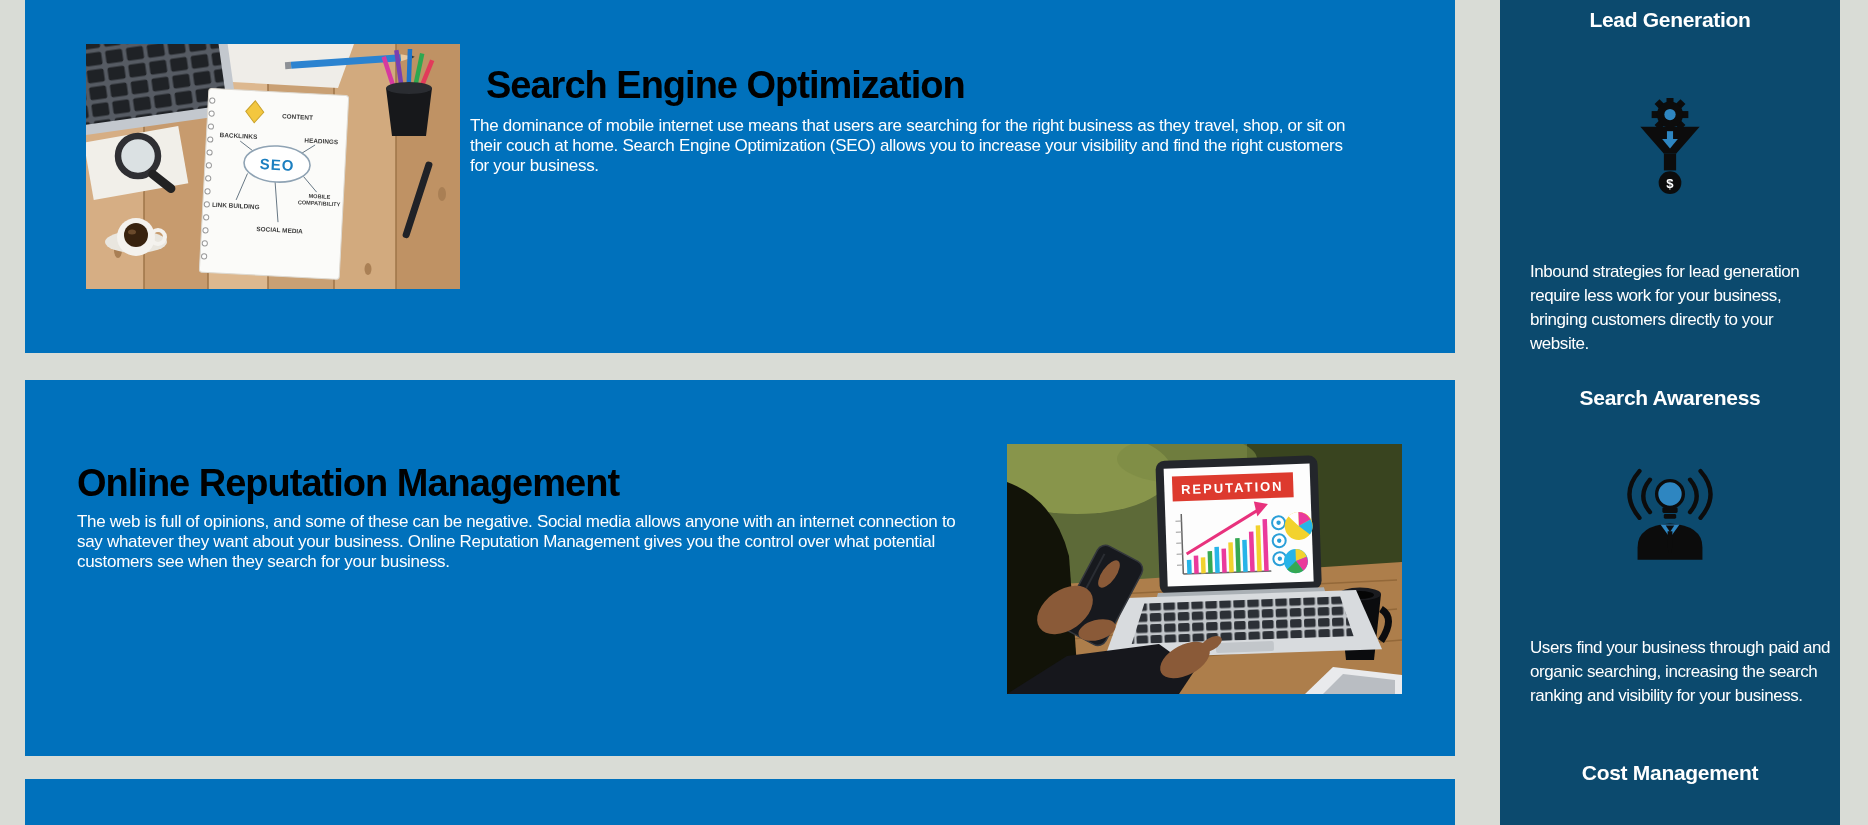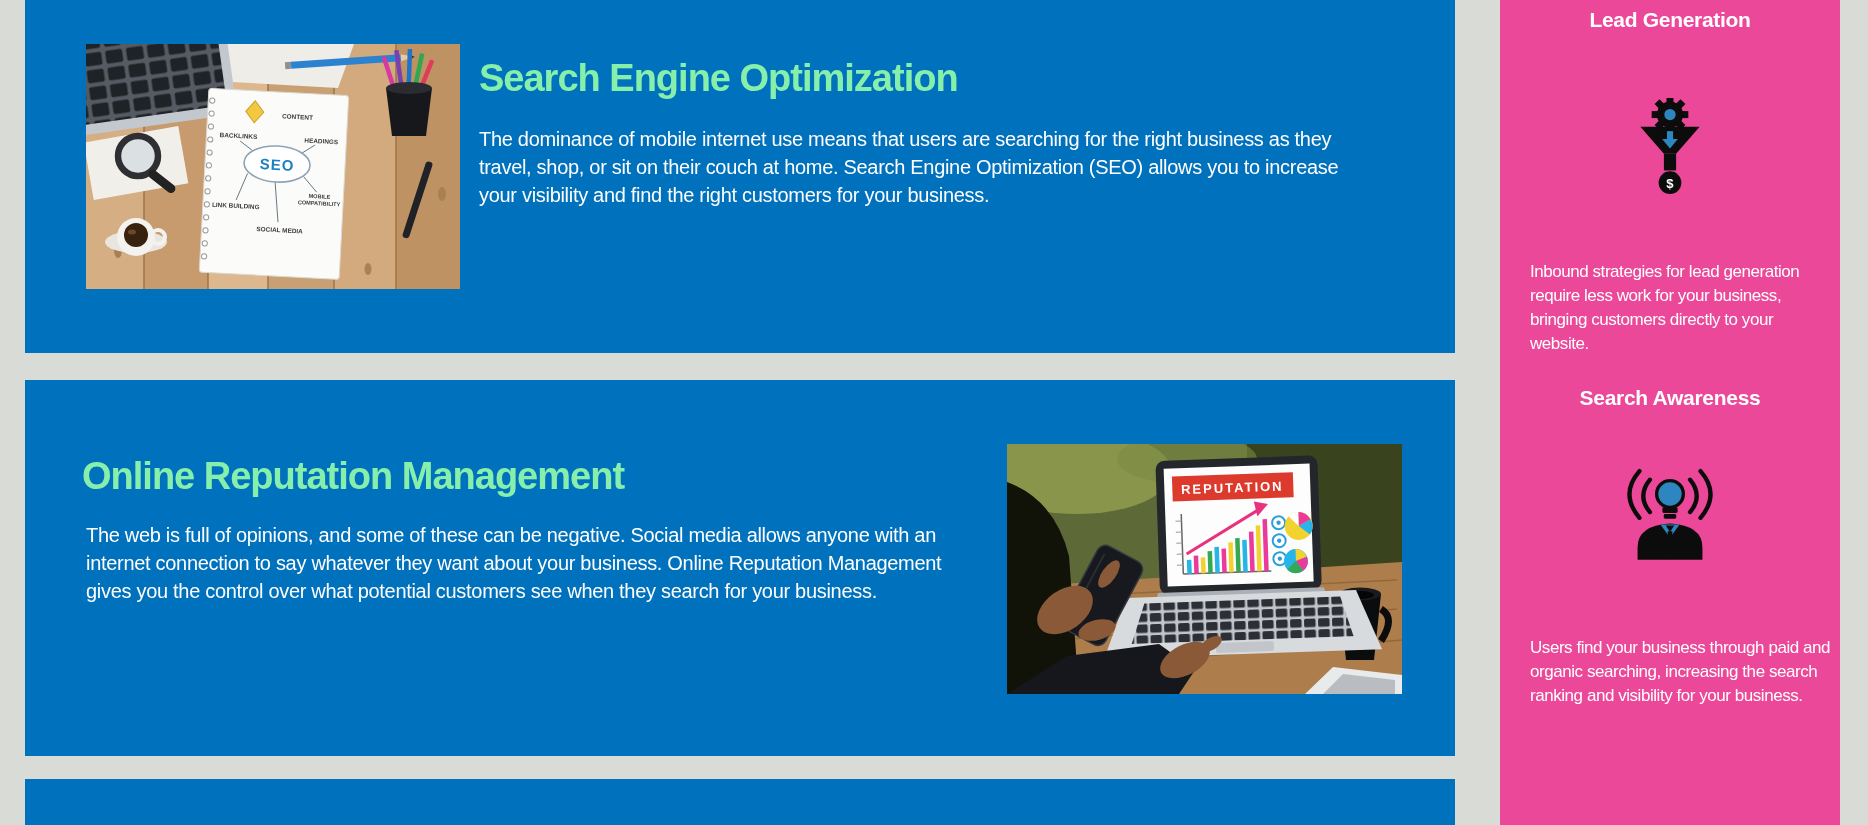--- a/index.html
+++ b/index.html
@@ -11,40 +11,40 @@
     position:relative;
   }
   .stage{position:absolute;inset:0;}
   
   .content-col{position:absolute;left:25px;top:0;width:1430px;height:825px;}
   .panel{position:absolute;left:0;width:1430px;background:#0071bc;color:#ffffff;}
   .panel-seo{top:0;height:353px;}
   .panel-orm{top:380px;height:376px;}
   .panel-strip{top:779px;height:46px;}
   .panel h1{
-    position:absolute;margin:9px;
+    position:absolute;margin:16px;
     font-size:38px;font-weight:700;letter-spacing:-1px;line-height:1.15;
-    color:#86efac;
+    color:#000000;
   }
   .panel p{
-    position:absolute;margin:9px;
-    font-size:20px;line-height:28px;letter-spacing:-0.3px;color:#fff;
+    position:absolute;margin:0;
+    font-size:17px;line-height:20px;letter-spacing:-0.3px;color:#fff;
   }
   .panel-seo h1{left:445px;top:48px;}
   .panel-seo p{left:445px;top:116px;width:895px;}
-  .panel-orm h1{left:48px;top:66px;}
+  .panel-orm h1{left:36px;top:66px;}
   .panel-orm p{left:52px;top:132px;width:895px;}
   .photo{position:absolute;display:block;}
   .photo svg{display:block;}
   .seo-photo{left:61px;top:44px;width:374px;height:245px;}
   .reputation-photo{left:982px;top:64px;width:395px;height:250px;}
   
   .sidebar{
     position:absolute;left:1500px;top:0;width:340px;height:825px;
-    background:#ec4899;color:#fff;
+    background:#0c4a6e;color:#fff;
   }
   .sidebar h2{
     position:absolute;left:0;width:340px;margin:0;text-align:center;
     font-size:21px;font-weight:700;letter-spacing:-0.3px;color:#fff;
   }
   .sidebar p{
     position:absolute;left:20px;width:302px;margin:10px;
     font-size:17px;line-height:24px;letter-spacing:-0.45px;color:#fff;
   }
   .sb-h-lead{top:8px;}
@@ -331,15 +331,16 @@
         <polygon points="55,61 75,61 65,75" fill="#2e86c1"></polygon>
         <g fill="#0c0c0c">
           <polygon points="60.5,62 69.5,62 65,69"></polygon>
           <polygon points="62.5,68 67.5,68 67,91 63,91"></polygon>
         </g>
       </svg>
     </div>
 
     <p class="sb-p-brand">Users find your business through paid and organic searching, increasing the search ranking and visibility for your business.</p>
 
+    <h2 class="sb-h-cost">Cost Management</h2>
 
   </aside>
 </div>
 
 </body></html>

